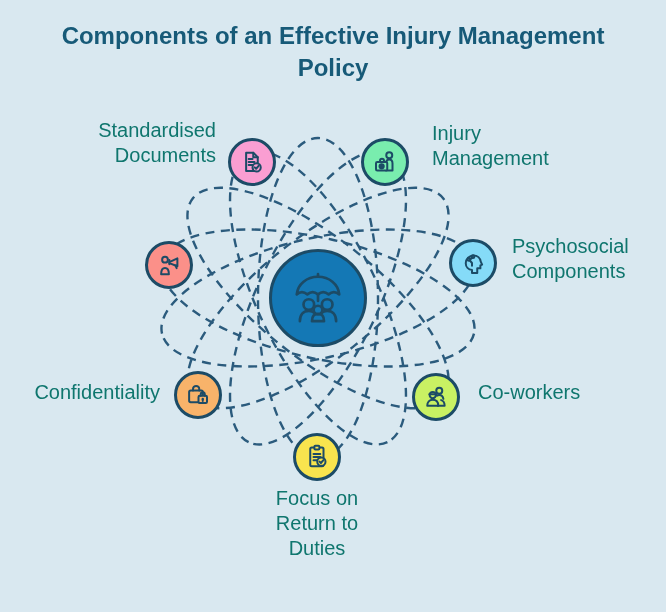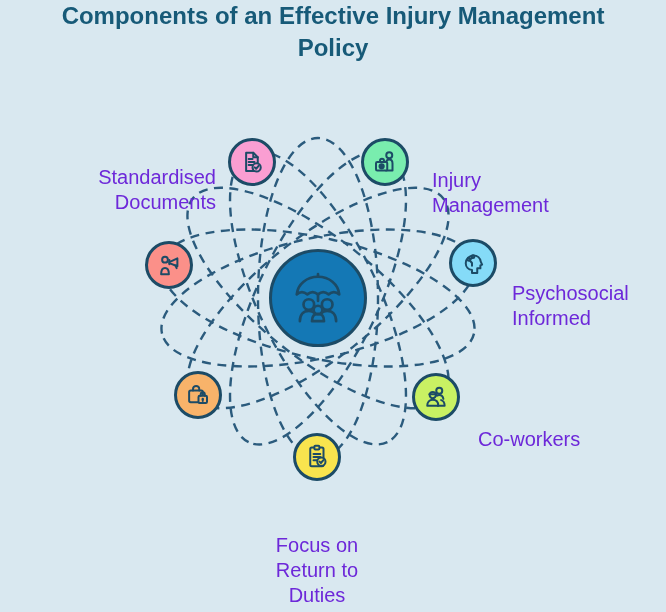--- a/index.html
+++ b/index.html
@@ -5,21 +5,21 @@
   html, body { margin: 0; padding: 0; }
   .stage {
     position: relative;
     width: 666px;
     height: 612px;
     background: var(--c, #d9e8f0);
     font-family: "Liberation Sans", sans-serif;
     overflow: hidden;
   }
   .title {
-    margin: 0 auto 0;
+    margin: 20px auto 0;
     max-width: 580px;
     text-align: center;
     font-size: 24px;
     font-weight: bold;
     line-height: 32px;
     color: #175a78;
   }
   .orbits { position: absolute; left: 0; top: 0; }
   .orbits ellipse {
     fill: none;
@@ -47,22 +47,21 @@
     display: flex; align-items: center; justify-content: center;
   }
   .node svg, .hub svg { display: block; }
   .icon { stroke: #1c4b66; fill: none; stroke-linecap: round; stroke-linejoin: round; }
   .icon .badge { fill: var(--c); }
   .icon .dot { fill: #1c4b66; stroke: none; }
   .label {
     position: absolute;
     font-size: 20px;
     line-height: 25px;
-    color: #6d28d9;
-    margin-top: 47px;
+    color: #0f766e;
   }
   .label.r { text-align: right; }
   .label.c { text-align: center; }
   
   .n-standardised { left: 228px; top: 138px; }
   .n-injury       { left: 361px; top: 138px; }
   .n-psychosocial { left: 449px; top: 239px; }
   .n-coworkers    { left: 412px; top: 373px; }
   .n-focus        { left: 293px; top: 433px; }
   .n-confidential { left: 174px; top: 371px; }
@@ -174,17 +173,18 @@
       <circle cx="8.8" cy="7.7" r="2.3"></circle>
       <path d="M5.7 19.4 c0 -3.2 1.3 -5 3.1 -5 c1.8 0 3.1 1.8 3.1 5 z"></path>
       <path d="M12.3 9.7 l6.4 -3 v6.3 l-6.4 -2.5 z"></path>
       <path d="M12.3 8 v3.3"></path>
       <path d="M17.2 12.4 l.9 2.1"></path>
     </svg>
   </div>
 
   <div class="label r l-standardised">Standardised Documents</div>
   <div class="label l-injury">Injury Management</div>
-  <div class="label l-psychosocial">Psychosocial Informed</div>
+  <div class="label l-psychosocial">Psychosocial Components</div>
   <div class="label l-coworkers">Co-workers</div>
   <div class="label c l-focus">Focus on Return to Duties</div>
+  <div class="label r l-confidential">Confidentiality</div>
 
 </div>
 
 </body></html>

